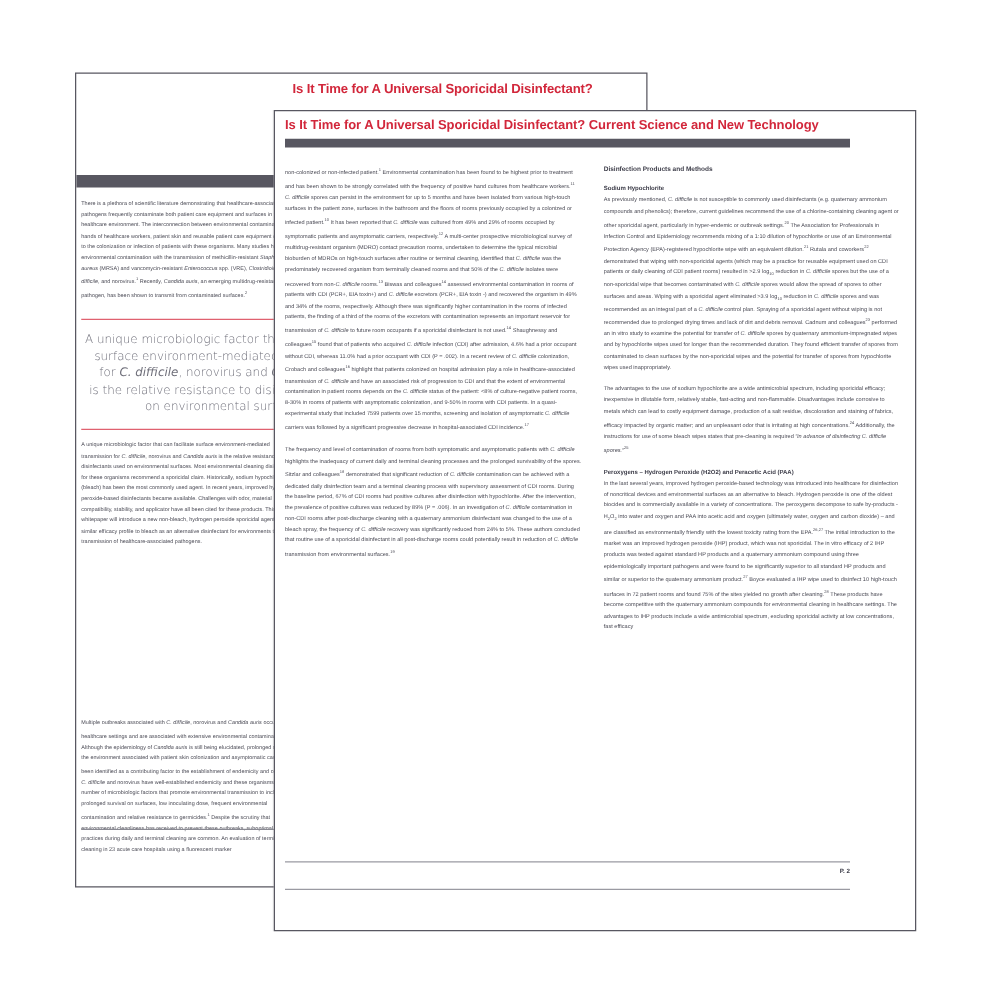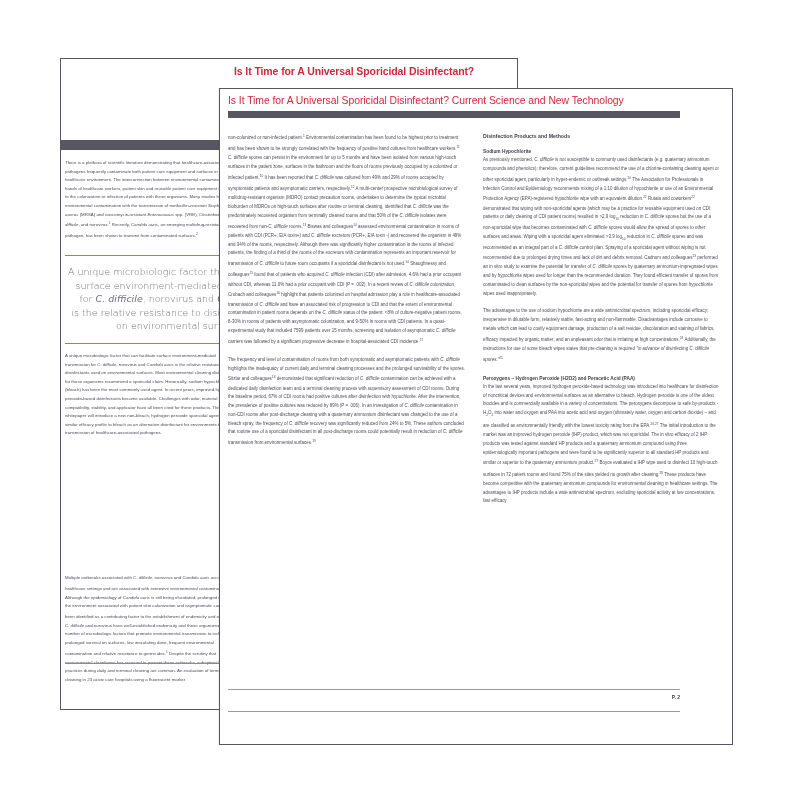--- a/index.html
+++ b/index.html
@@ -154,21 +154,21 @@
     box-shadow: -1px 0 0 0 rgba(0,0,0,0.05);
   }
   .front-header {
     position: absolute;
     left: 8px;
     top: 5px;
     right: 8px;
   }
   .front-title {
     color: #d2273b;
-    font-weight: normal;
+    font-weight: bold;
     font-size: 10.4px;
     line-height: 13px;
     letter-spacing: -0.05px;
     white-space: nowrap;
   }
   .front-gray-band {
     position: absolute;
     left: 8px;
     top: 22px;
     width: 452px;

